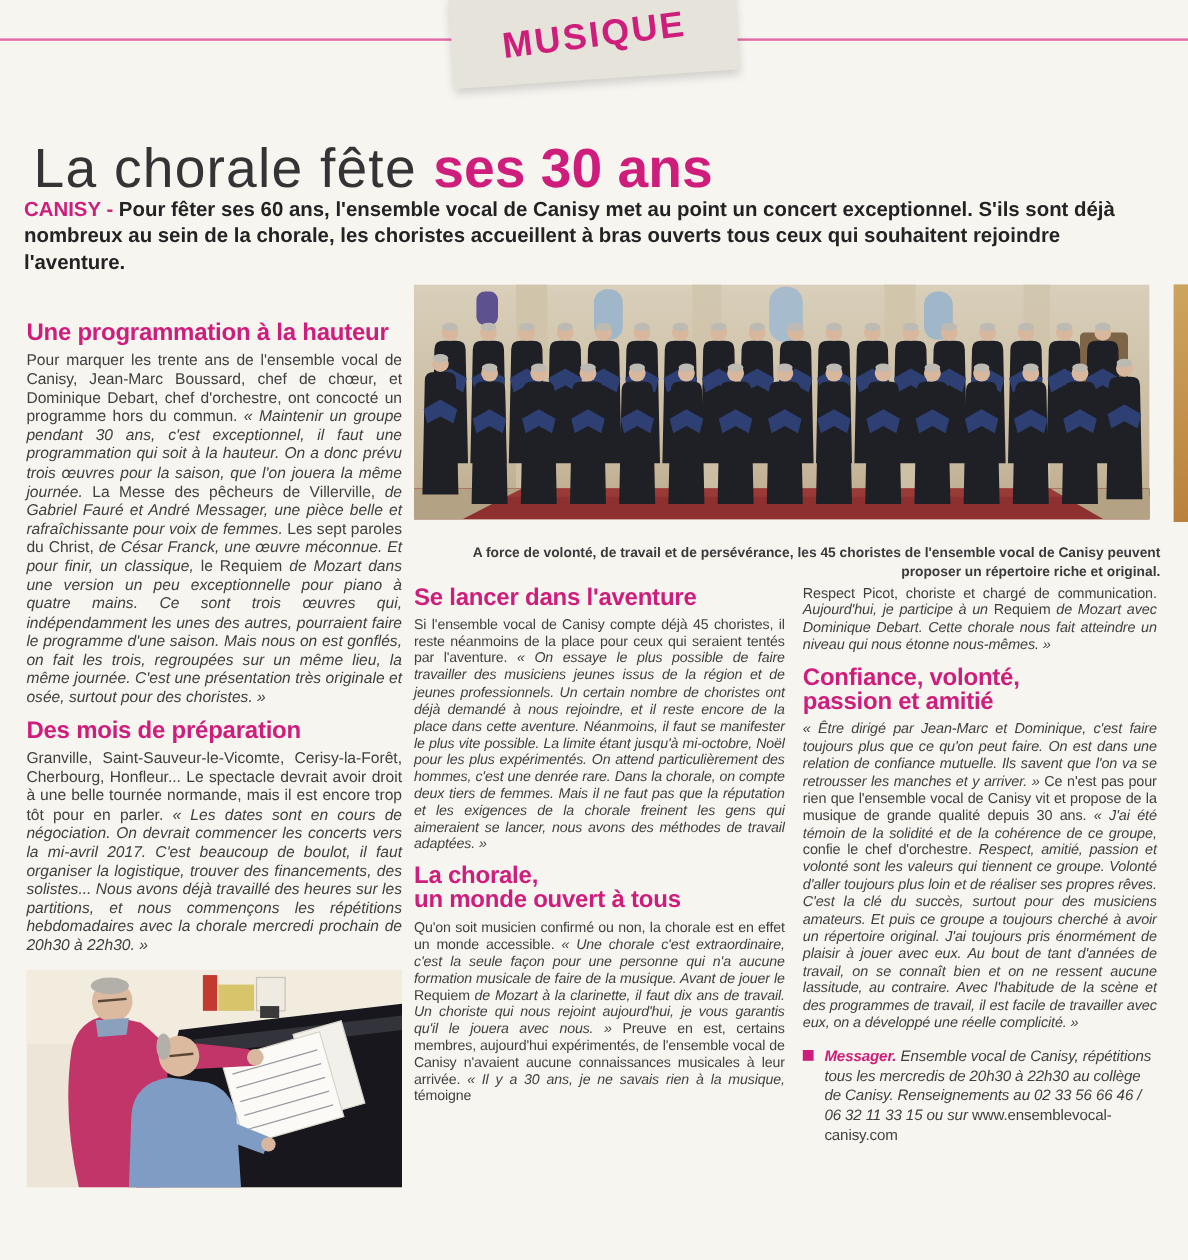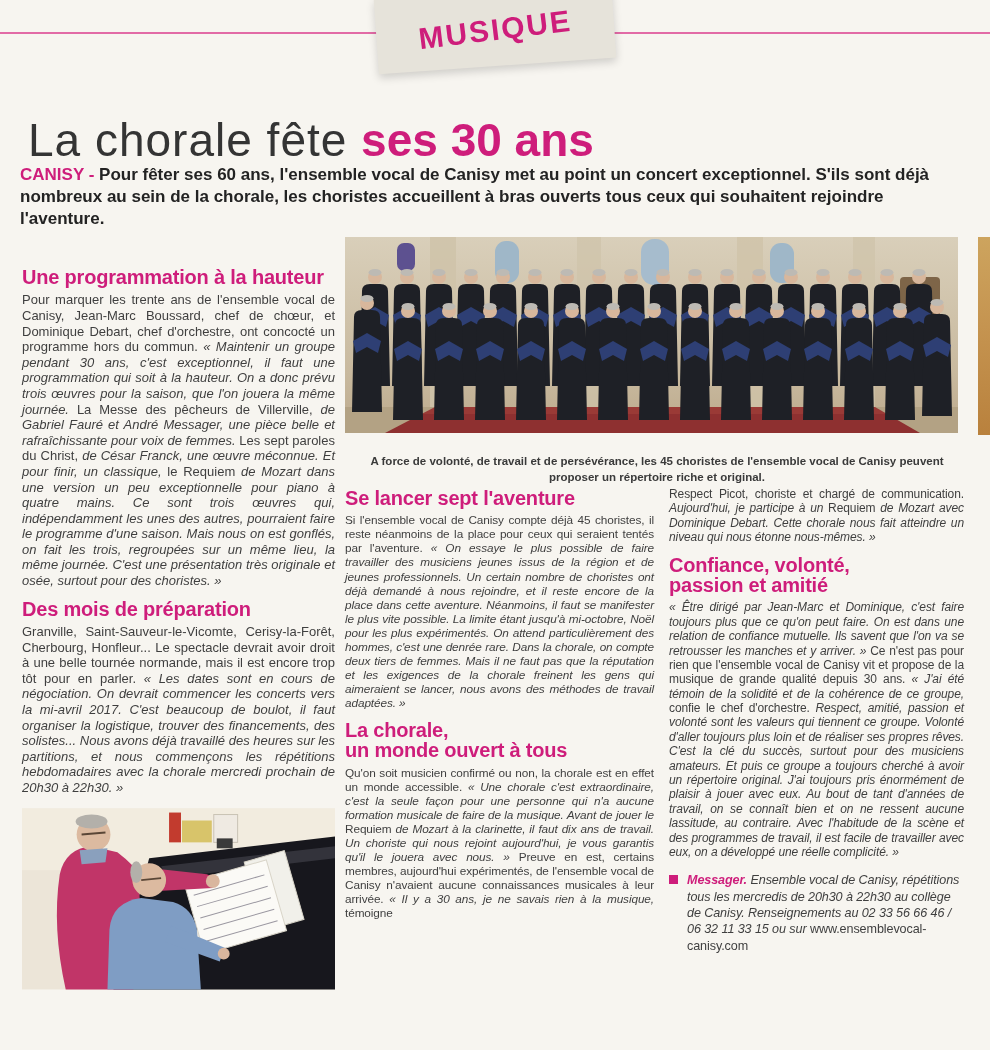--- a/index.html
+++ b/index.html
@@ -35,21 +35,21 @@
     color:var(--accent,#ce1d7b);font-size:20px;line-height:1.02;margin:0 0 5px 0;
     font-weight:bold;white-space:pre-line;letter-spacing:-0.2px;text-align:left;
   }
   .body-par{margin:0;}
   .it{font-style:italic;}
   .bd{font-weight:bold;}
   .ac{color:var(--accent,#ce1d7b);}
   
   .choir-photo{position:absolute;left:345px;top:237px;width:613px;height:196px;}
   .choir-photo svg,.piano-photo svg{display:block;width:100%;height:100%;}
-  .choir-caption{position:absolute;left:347px;top:441px;width:620px;font-size:11.5px;font-weight:bold;color:#3a3a3a;line-height:1.4;text-align:center;}
+  .choir-caption{position:absolute;left:347px;top:441px;width:620px;font-size:11.5px;font-weight:bold;color:#3a3a3a;line-height:1.4;text-align:right;}
   .piano-photo{margin-top:12px;width:313px;height:182px;}
   .piano-caption{margin-top:7px;font-size:11.5px;font-weight:bold;color:#3a3a3a;line-height:1.4;text-align:left;}
   
   .pratique{position:relative;margin-top:13px;padding-left:18px;font-size:12.6px;line-height:1.3;text-align:left;}
   .pratique-bullet{position:absolute;left:0;top:3px;width:9px;height:9px;background:var(--accent,#ce1d7b);}
   
   .edge-sliver{position:absolute;right:0;top:237px;width:12px;height:198px;
     background:linear-gradient(180deg,var(--edge-sliver-top,#cda45e) 0%,#c59450 45%,var(--edge-sliver-bottom,#b9813d) 100%);}
 </style>
 </head>
@@ -180,21 +180,21 @@
         <use href="#ch" x="514" y="78"></use>
           <use href="#ch" x="555" y="78"></use>
           <use href="#ch" x="592" y="74"></use>
       </g>
     </svg>
   </div>
   <p class="choir-caption">A force de volonté, de travail et de persévérance, les 45 choristes de l'ensemble vocal de Canisy peuvent proposer un répertoire riche et original.</p>
 
   <div class="col col-mid">
     <div class="section">
-      <h2 class="section-heading">Se lancer sept l'aventure</h2>
+      <h2 class="section-heading">Se lancer dans l'aventure</h2>
       <p class="body-par"><span>Si l'ensemble vocal de Canisy compte déjà 45 choristes, il reste néanmoins de la place pour ceux qui seraient tentés par l'aventure. </span><span class="it">« On essaye le plus possible de faire travailler des musiciens jeunes issus de la région et de jeunes professionnels. Un certain nombre de choristes ont déjà demandé à nous rejoindre, et il reste encore de la place dans cette aventure. Néanmoins, il faut se manifester le plus vite possible. La limite étant jusqu'à mi-octobre, Noël pour les plus expérimentés. On attend particulièrement des hommes, c'est une denrée rare. Dans la chorale, on compte deux tiers de femmes. Mais il ne faut pas que la réputation et les exigences de la chorale freinent les gens qui aimeraient se lancer, nous avons des méthodes de travail adaptées. »</span></p>
     </div>
     <div class="section">
       <h2 class="section-heading">La chorale,
 un monde ouvert à tous</h2>
       <p class="body-par"><span>Qu'on soit musicien confirmé ou non, la chorale est en effet un monde accessible. </span><span class="it">« Une chorale c'est extraordinaire, c'est la seule façon pour une personne qui n'a aucune formation musicale de faire de la musique. Avant de jouer le </span><span>Requiem </span><span class="it">de Mozart à la clarinette, il faut dix ans de travail. Un choriste qui nous rejoint aujourd'hui, je vous garantis qu'il le jouera avec nous. » </span><span>Preuve en est, certains membres, aujourd'hui expérimentés, de l'ensemble vocal de Canisy n'avaient aucune connaissances musicales à leur arrivée. </span><span class="it">« Il y a 30 ans, je ne savais rien à la musique, </span><span>témoigne</span></p>
     </div>
   </div>
 
   <div class="col col-right">

